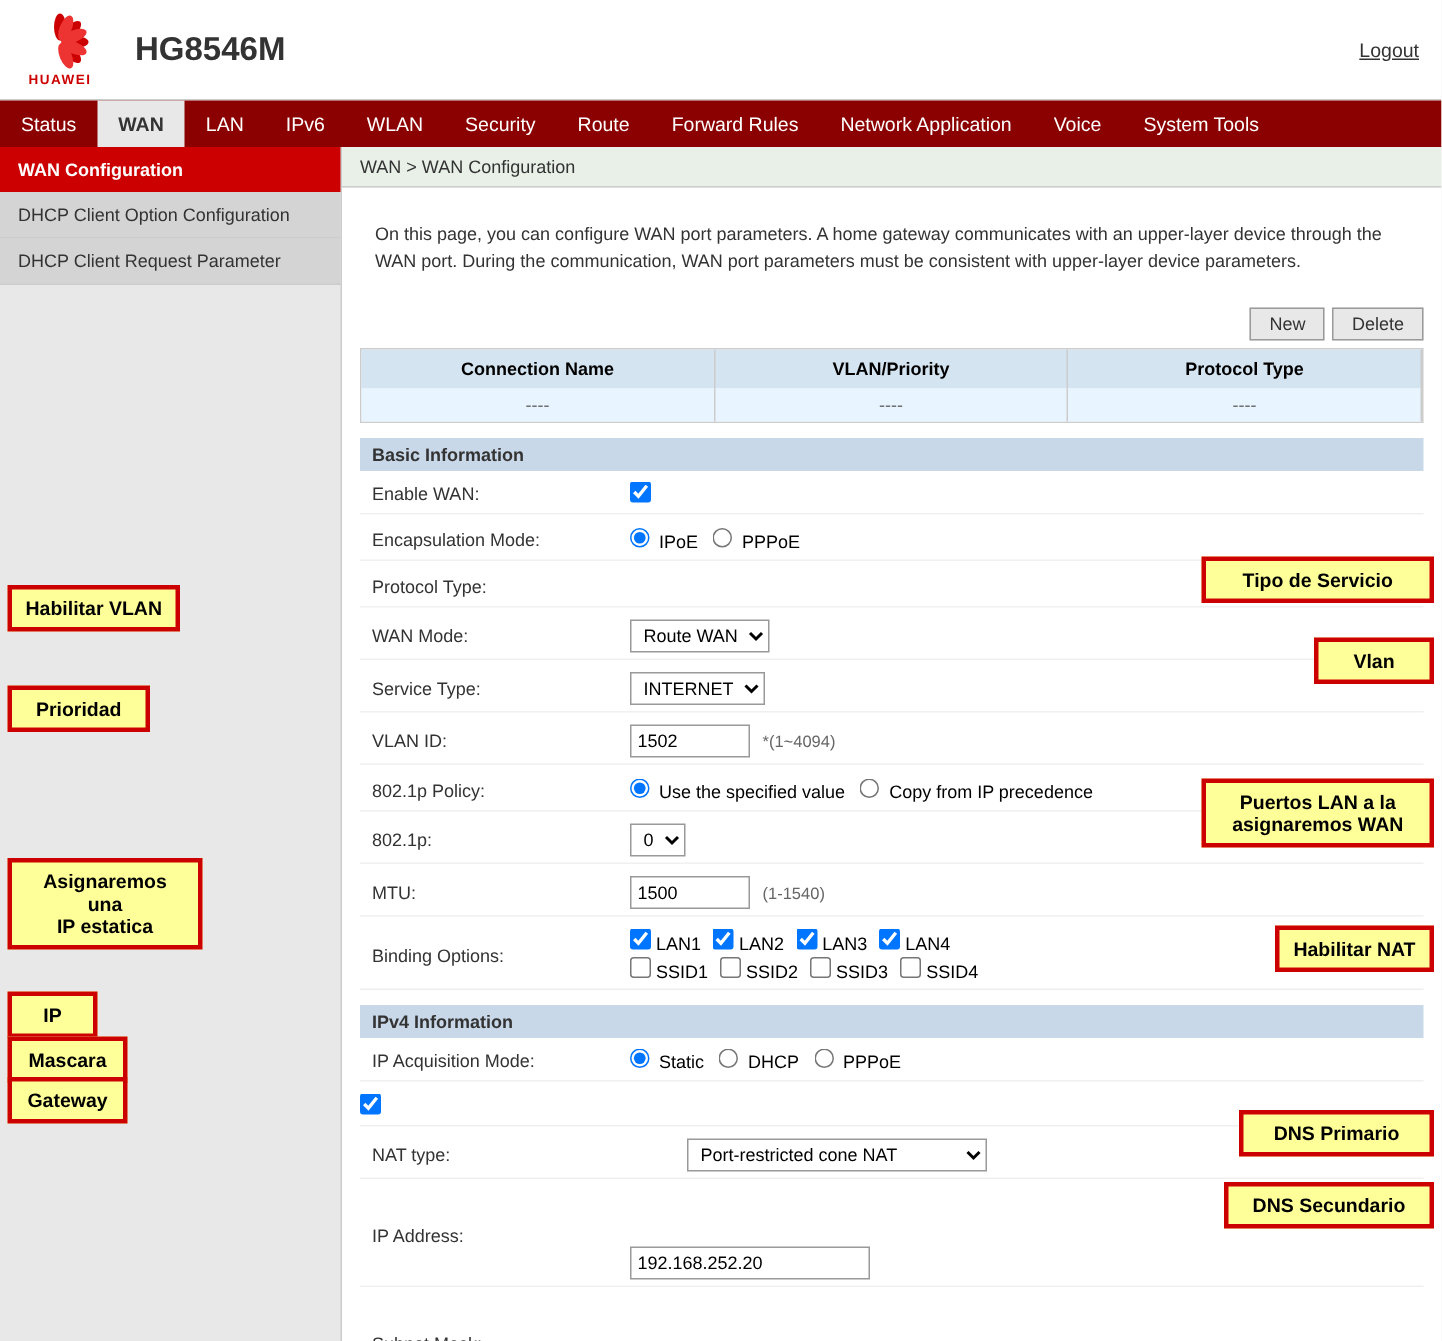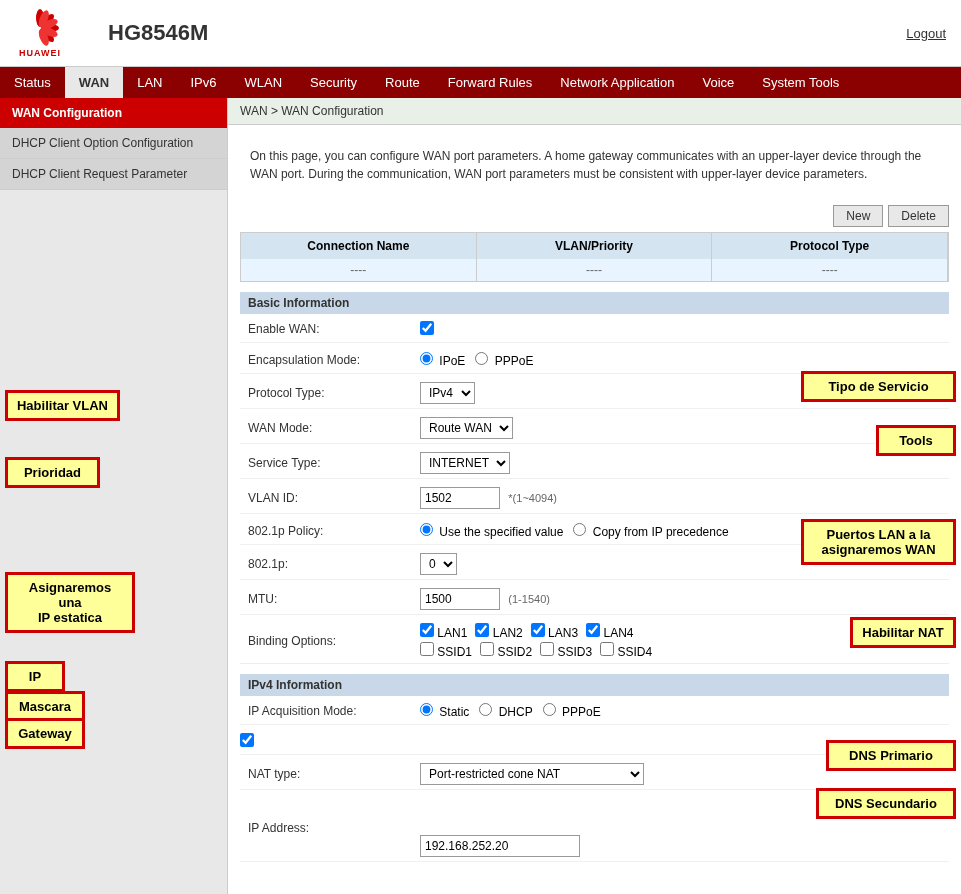--- a/index.html
+++ b/index.html
@@ -83,21 +83,21 @@
         <ellipse cx="25" cy="10" rx="4" ry="9" fill="#cc0000" transform="rotate(45 25 20)"></ellipse>
         <ellipse cx="25" cy="10" rx="4" ry="9" fill="#cc0000" transform="rotate(90 25 20)"></ellipse>
         <ellipse cx="25" cy="10" rx="4" ry="9" fill="#cc0000" transform="rotate(135 25 20)"></ellipse>
         <ellipse cx="25" cy="10" rx="4" ry="9" fill="#ee3333" transform="rotate(22.5 25 20)"></ellipse>
         <ellipse cx="25" cy="10" rx="4" ry="9" fill="#ee3333" transform="rotate(67.5 25 20)"></ellipse>
         <ellipse cx="25" cy="10" rx="4" ry="9" fill="#ee3333" transform="rotate(112.5 25 20)"></ellipse>
         <ellipse cx="25" cy="10" rx="4" ry="9" fill="#ee3333" transform="rotate(157.5 25 20)"></ellipse>
       </svg>
       <span style="font-size:9px;font-weight:bold;color:#cc0000;letter-spacing:1px;">HUAWEI</span>
     </div>
-    <span style="font-size:22px;font-weight:bold;color:#333;flex:1;margin-left:28px;">HG8546M</span>
+    <span style="font-size:22px;font-weight:bold;color:#333;flex:1;margin-left:10px;">HG8546M</span>
     <button class="logout-btn">Logout</button>
   </div>
 
   <div class="nav">
     <span class="nav-item">Status</span>
     <span class="nav-item nav-wan">WAN</span>
     <span class="nav-item">LAN</span>
     <span class="nav-item">IPv6</span>
     <span class="nav-item">WLAN</span>
     <span class="nav-item">Security</span>
@@ -153,25 +153,20 @@
         <div class="form-row">
           <div class="form-label">Encapsulation Mode:</div>
           <div class="form-value radio-group">
             <label><input type="radio" name="encap" checked="" style=""> <span>IPoE</span></label>
             <label><input type="radio" name="encap" style=""> <span>PPPoE</span></label>
           </div>
         </div>
 
         <div class="form-row">
           <div class="form-label">Protocol Type:</div>
-          <div class="form-value">
-            <select>
-              <option>IPv4</option>
-            </select>
-          </div>
         </div>
 
         <div class="form-row">
           <div class="form-label">WAN Mode:</div>
           <div class="form-value">
             <select>
               <option>Route WAN</option>
             </select>
           </div>
         </div>
@@ -252,21 +247,21 @@
 
         <div class="form-row">
           <div class="form-value">
             <input type="checkbox" checked="" style="">
           </div>
         </div>
 
         <div class="form-row">
           <div class="form-label">NAT type:</div>
           <div class="form-value">
-            <select style="width:224px;">
+            <select style="width:200px;margin-left:38px;">
               <option>Port-restricted cone NAT</option>
             </select>
           </div>
         </div>
 
         <div class="form-row">
           <div class="form-label">IP Address:</div>
           <div class="form-value">
             <input type="text" class="ip-input" value="192.168.252.20" style="">
           </div>
@@ -280,21 +275,21 @@
         </div>
 
       </div>
     </div>
   </div>
 
   <div class="ann-box" style="top:371px; right:5px; width:155px;">Tipo de Servicio</div>
 
   <div class="ann-box" style="top:390px; left:5px; width:115px;">Habilitar VLAN</div>
 
-  <div class="ann-box" style="top:425px; right:5px; width:80px;">Tools</div>
+  <div class="ann-box" style="top:425px; right:5px; width:80px;">Vlan</div>
 
   <div class="ann-box" style="top:457px; left:5px; width:95px;">Prioridad</div>
 
   <div class="ann-box" style="top:519px; right:5px; width:155px; white-space:pre-line;">Puertos LAN a la
 asignaremos WAN</div>
 
   <div class="ann-box" style="top:572px; left:5px; width:130px; white-space:pre-line;">Asignaremos una
 IP estatica</div>
 
   <div class="ann-box" style="top:617px; right:5px; width:106px;">Habilitar NAT</div>

